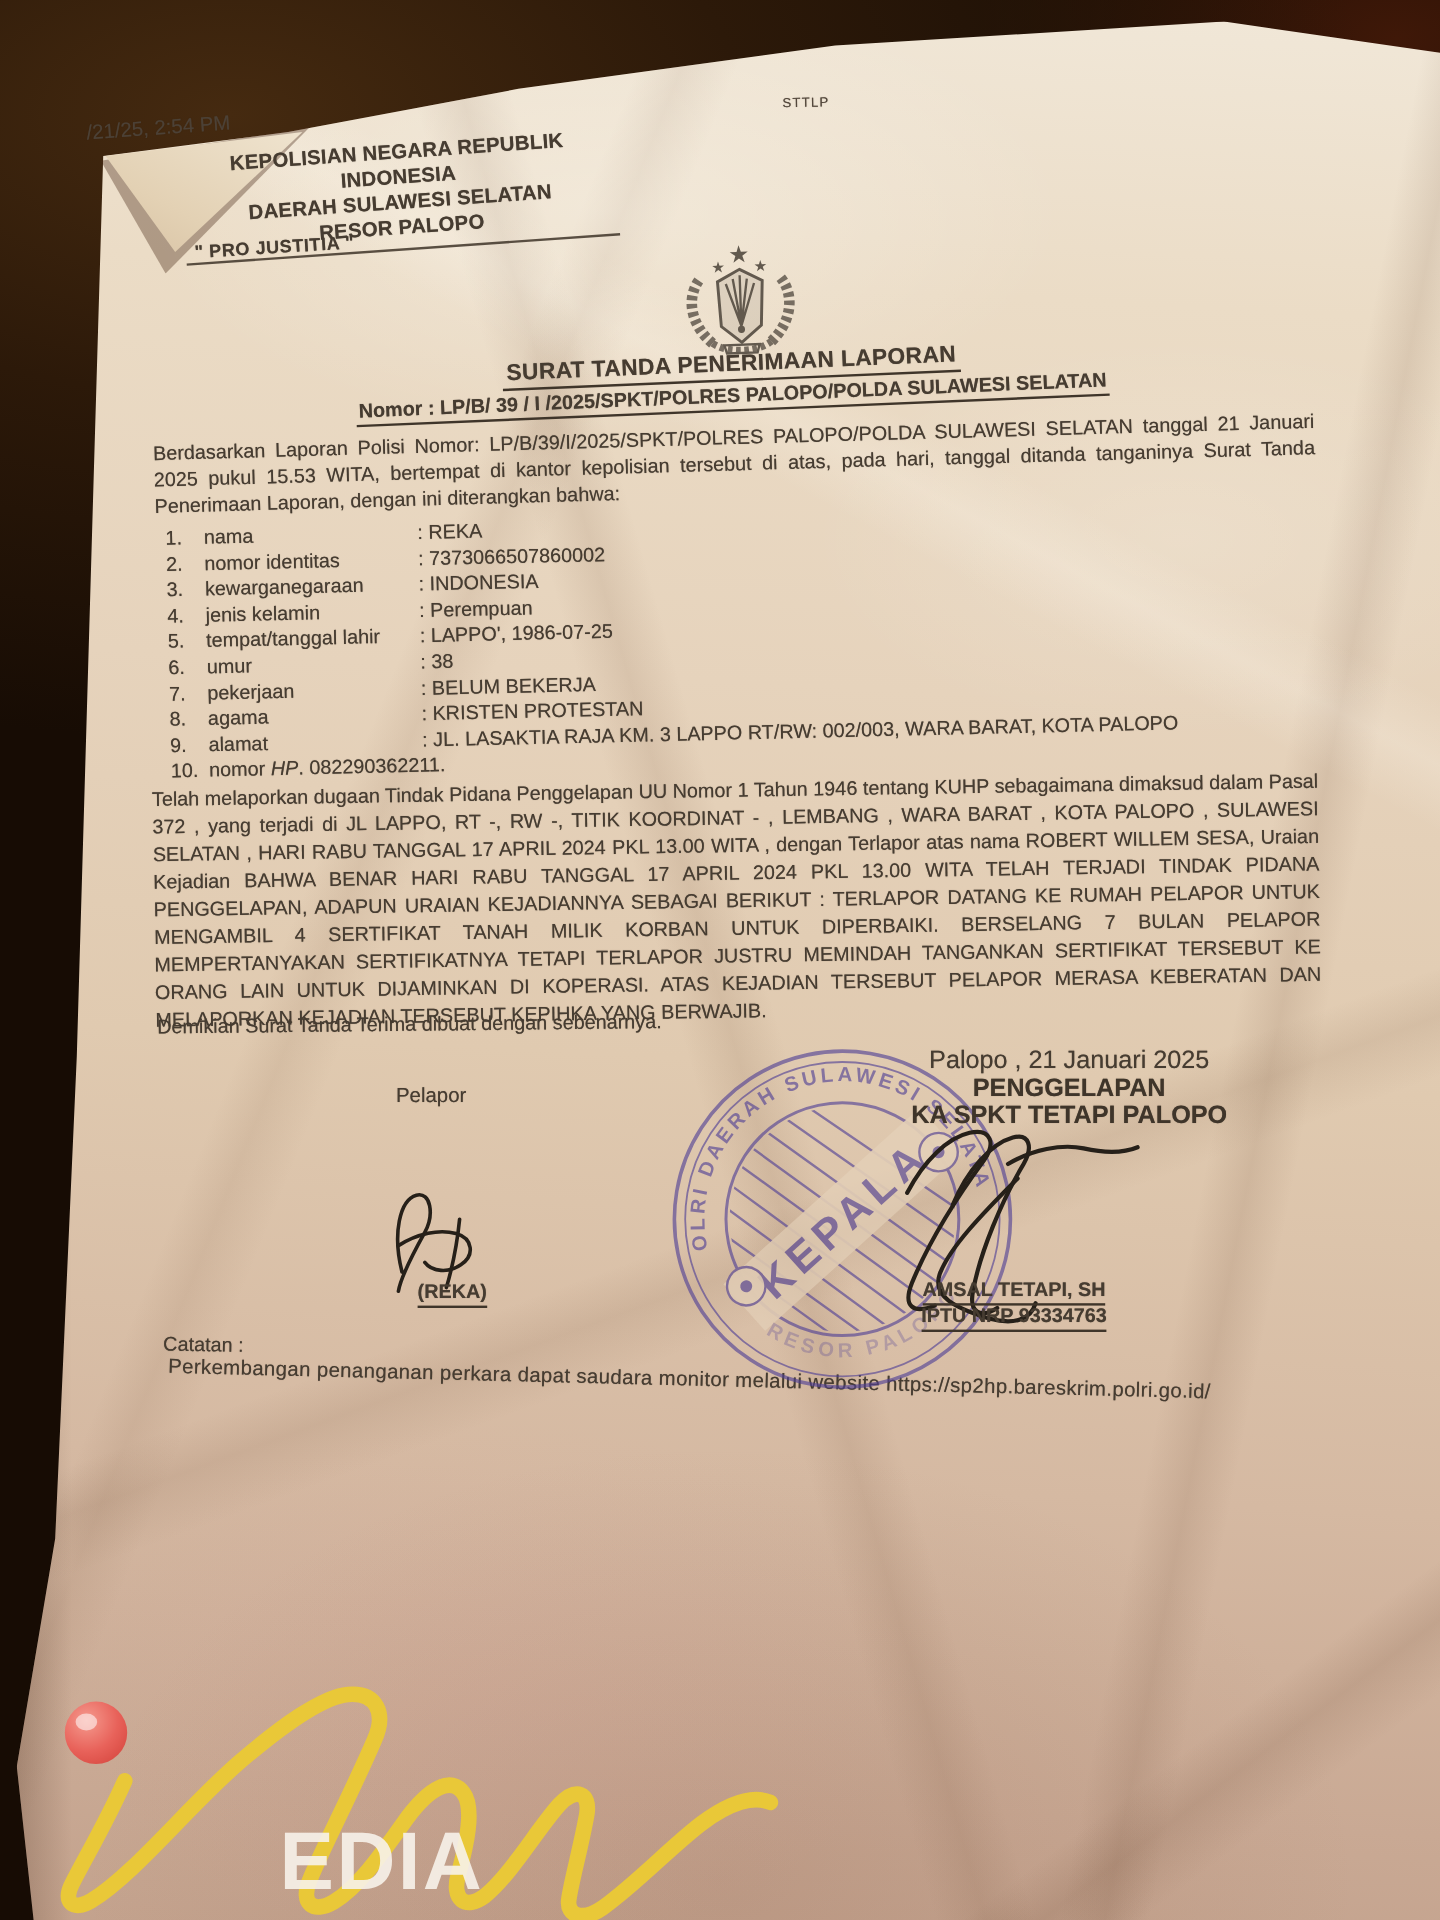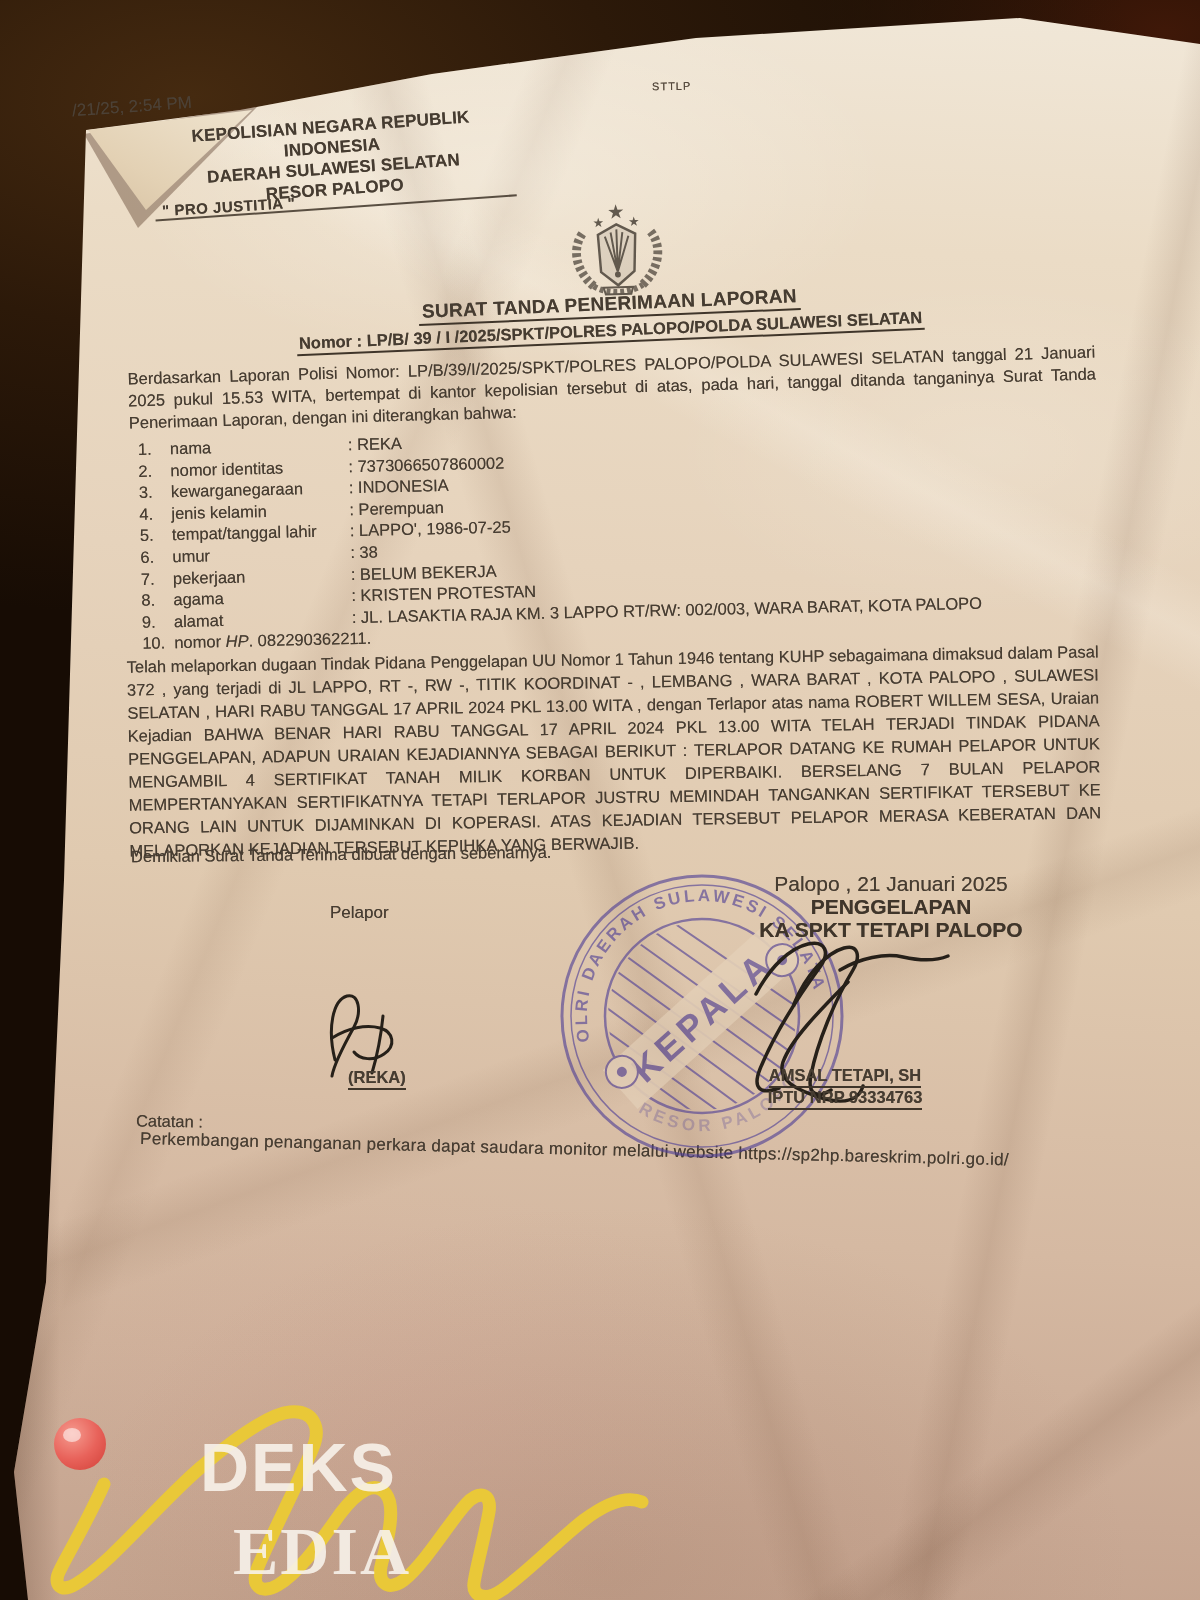--- a/index.html
+++ b/index.html
@@ -80,21 +80,21 @@
   .note-text{left:140px;top:1141px;width:980px;font-size:17px;letter-spacing:0.3px;transform:rotate(1.4deg);}
   
   .stamp{position:absolute;left:552px;top:866px;width:300px;height:300px;z-index:4;opacity:0.62;transform:rotate(-12deg);}
   .sig{position:absolute;z-index:5;}
   .sig path{fill:none;stroke:#262019;stroke-linecap:round;stroke-linejoin:round;}
   .sig-left{left:303px;top:980px;width:120px;height:105px;}
   .sig-right{left:698px;top:922px;width:265px;height:210px;}
   
   .wm{position:absolute;z-index:7;color:rgba(247,242,234,0.9);font-weight:900;font-size:68px;letter-spacing:2px;}
   .wm-deks{left:200px;top:1428px;}
-  .wm-edia{left:233px;top:1512px;font-family:Liberation Serif, serif;}
+  .wm-edia{left:233px;top:1512px;}
   .wm-squiggle{position:absolute;left:28px;top:1392px;width:700px;height:208px;z-index:7;}
 </style>
 </head>
 <body>
 
 <div class="photo">
 
   <div class="paper"></div>
   <div class="fold-shadow"></div>
   <div class="fold"></div>
@@ -261,16 +261,15 @@
     </defs>
     <circle cx="52" cy="52" r="26" fill="url(#dotGrad)"></circle>
     <ellipse cx="44" cy="43" rx="9" ry="7" fill="rgba(255,255,255,0.55)"></ellipse>
     <path d="M 76,92 C 60,128 42,158 32,178 C 24,193 33,201 48,192 C 84,170 130,112 172,76
              C 206,47 240,22 262,20 C 286,18 294,36 284,58 C 266,100 240,150 230,175
              C 222,194 233,203 250,193 C 272,180 292,150 312,122 C 330,98 348,88 358,102
              C 368,115 360,148 354,170 C 348,191 360,200 376,188 C 398,170 420,132 438,112
              C 452,97 464,102 461,120 C 456,148 448,176 446,191 C 444,205 458,209 474,198
              C 502,178 530,148 556,128 C 580,110 600,104 614,110" fill="none" stroke="#e9c838" stroke-width="13" stroke-linecap="round"></path>
   </svg>
-  <div class="wm wm-deks">DEKS</div>
   <div class="wm wm-edia">EDIA</div>
 
 </div>
 
 </body></html>

